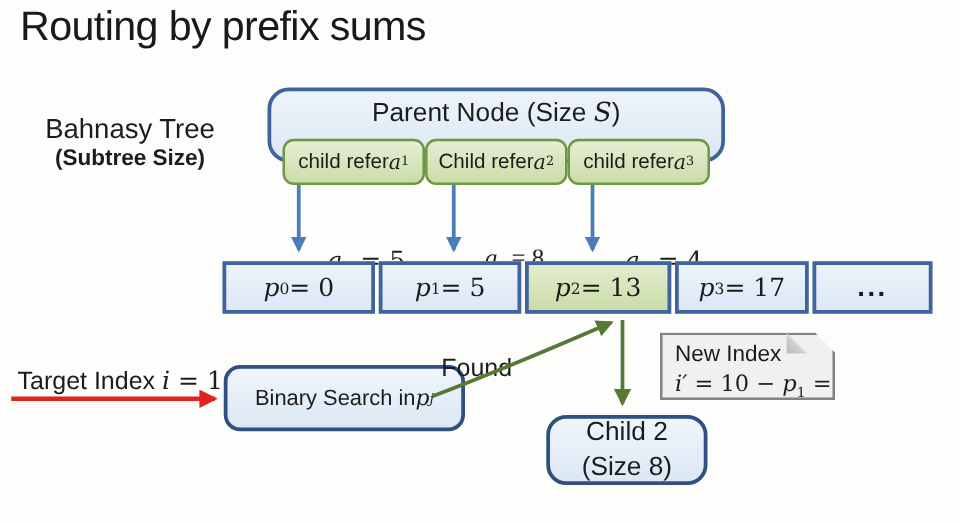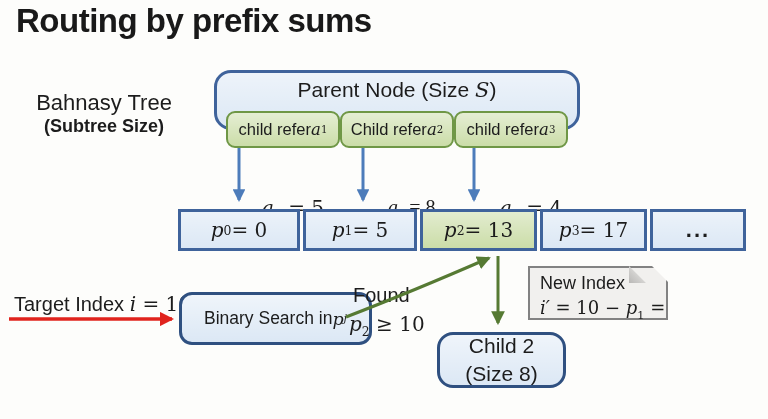--- a/index.html
+++ b/index.html
@@ -8,21 +8,21 @@
     background:#fdfdfb;
     font-family:"Liberation Sans",sans-serif;
     color:var(--text,#1c1c1c);
   }
   .abs{position:absolute;}
   .math{font-family:"DejaVu Serif",serif;}
   .mvar{font-style:italic;}
   .msub{font-size:0.62em;}
 
   .title{
-    left:16px;top:2px;margin:0;font-size:33px;font-weight:700;
+    left:16px;top:2px;margin:0;font-size:33px;font-weight:400;
     letter-spacing:-0.5px;color:#191919;
   }
   .tree-label{left:20px;top:90px;width:168px;text-align:center;line-height:1.2;}
   .tree-label .l1{font-size:22px;}
   .tree-label .l2{font-size:18px;font-weight:600;}
 
   .parent-box{
     left:214px;top:70px;width:366px;height:60px;box-sizing:border-box;
     background-color:var(--blue-fill,#dce8f5);
     background-image:linear-gradient(rgba(255,255,255,.5),rgba(255,255,255,0));
@@ -165,23 +165,20 @@
     <span>Target Index </span><span class="math mvar">i</span><span class="math"> = 10</span>
   </div>
 
   <div class="abs binary-box">
     <span>Binary Search in </span>
       <span class="math mvar">p</span>
       <sub class="math msub mvar">j</sub>
   </div>
 
   <div class="abs found-word">Found</div>
-  <div class="abs found-math math">
-    <span class="mvar">p</span><sub class="msub">2</sub><span> ≥ 10</span>
-  </div>
 
   <div class="abs note-box">
     <div class="nl1">New Index</div>
     <div class="nl2 math">
       <span class="mvar">i′</span><span> = 10 − </span><span class="mvar">p</span><sub class="msub">1</sub><span> = 5</span>
     </div>
   </div>
   <div class="abs note-fold"></div>
 
   <div class="abs child-box">

